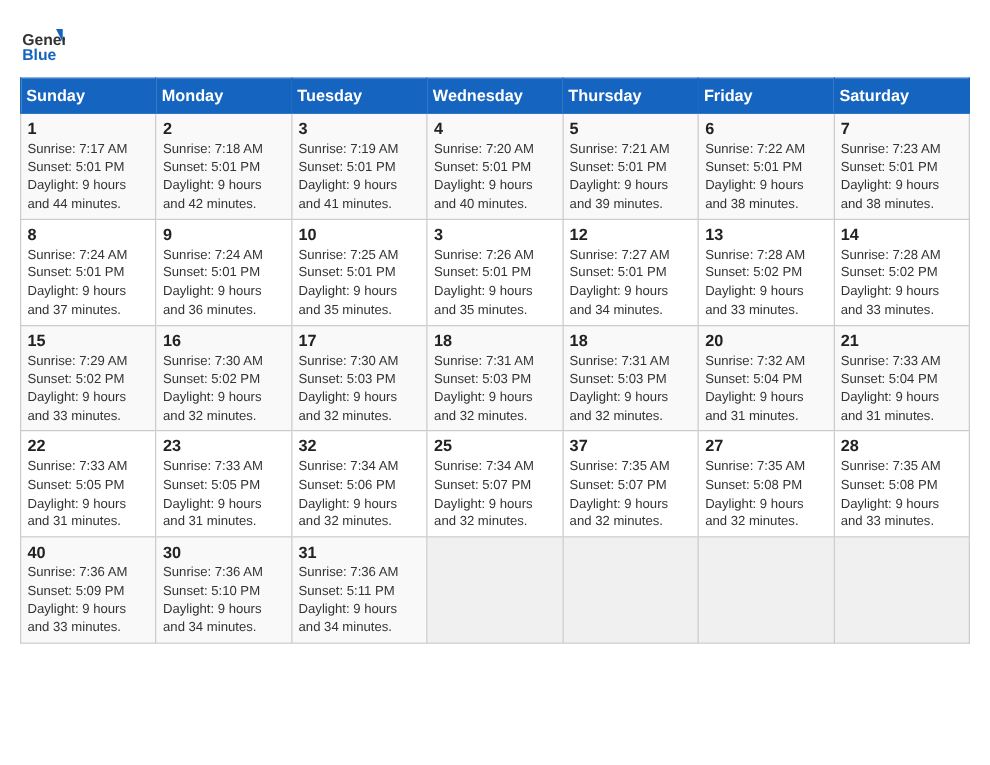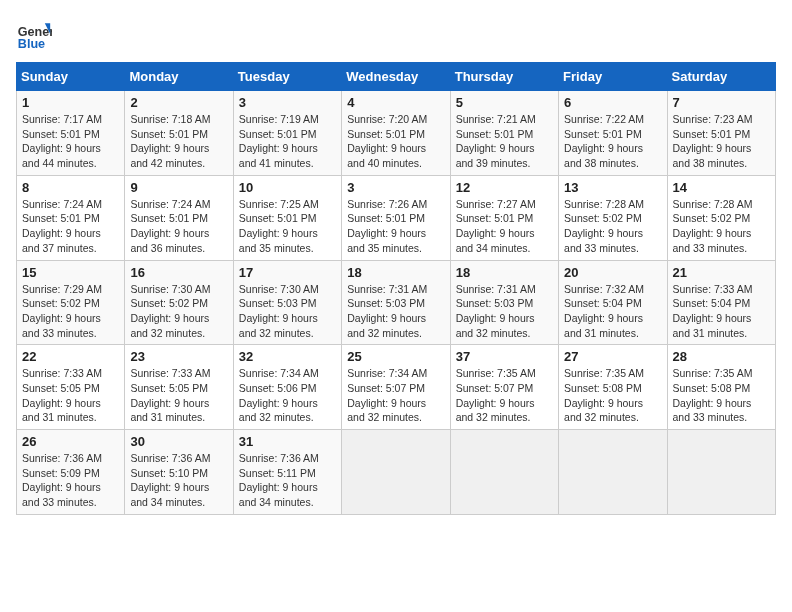--- a/index.html
+++ b/index.html
@@ -341,21 +341,21 @@
         <span class="day-number">28</span>
         <div class="day-info">
           Sunrise: 7:35 AM<br>
           Sunset: 5:08 PM<br>
           Daylight: 9 hours and 33 minutes.
         </div>
       </td>
       </tr>
       <tr>
         <td>
-        <span class="day-number">26</span>
+        <span class="day-number">40</span>
         <div class="day-info">
           Sunrise: 7:36 AM<br>
           Sunset: 5:09 PM<br>
           Daylight: 9 hours and 33 minutes.
         </div>
       </td>
         <td>
         <span class="day-number">30</span>
         <div class="day-info">
           Sunrise: 7:36 AM<br>

